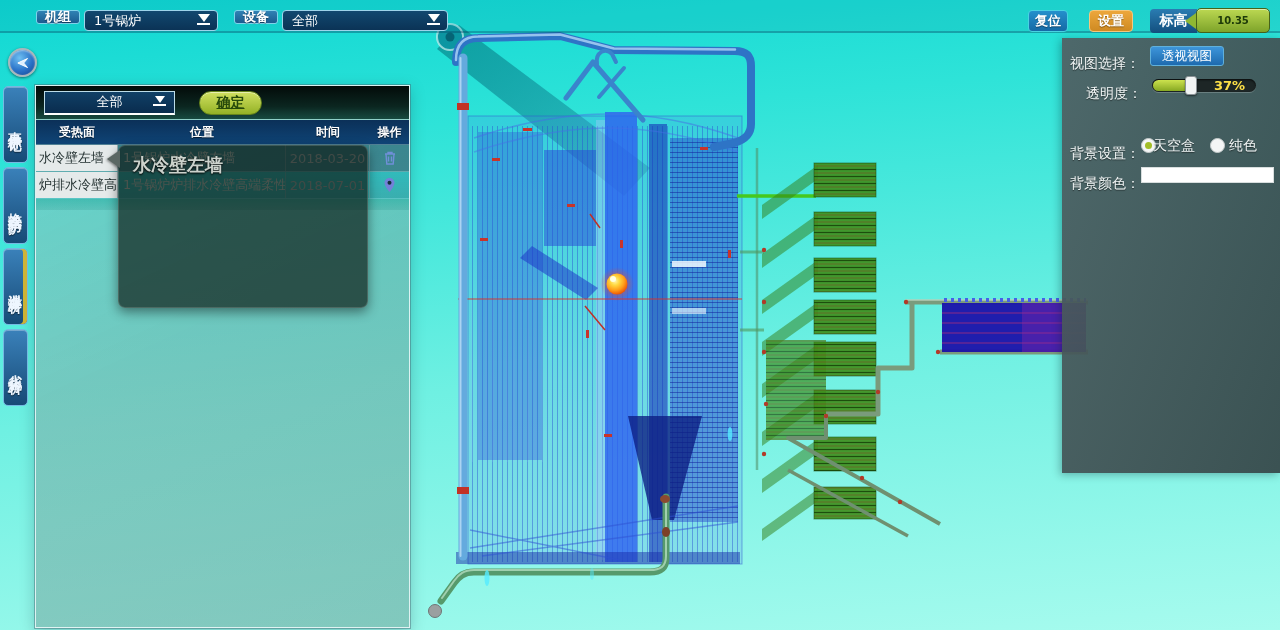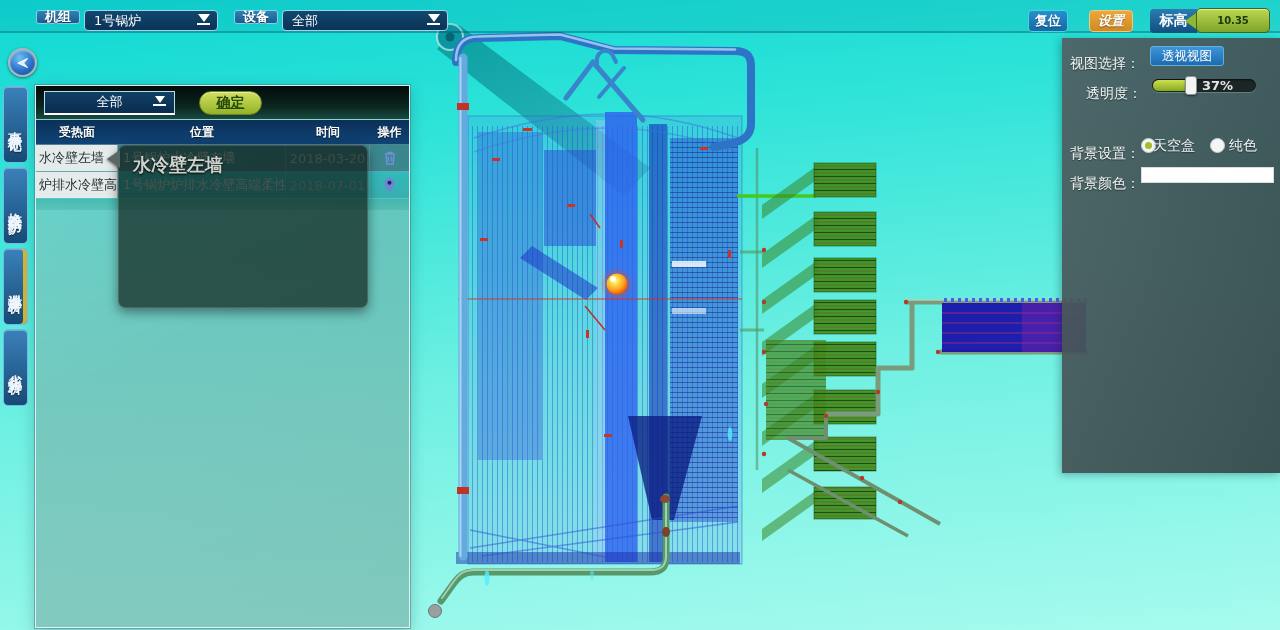--- a/index.html
+++ b/index.html
@@ -17,21 +17,21 @@
             background:linear-gradient(180deg,#11486f,#0b3356); border:1px solid #9dd4ea; border-radius:4px;
             color:#fff; font-size:13px; padding-left:9px; cursor:pointer; }
   .caret { position:absolute; right:7px; top:3px; display:flex; flex-direction:column; align-items:center; }
   .caret .tri { width:0; height:0; border-left:6px solid transparent; border-right:6px solid transparent; border-top:8px solid #fff; }
   .caret .bar { width:13px; height:2px; background:#fff; margin-top:1px; }
   #btn-unit { left:36px; width:44px; }
   #dd-unit  { left:84px; width:134px; }
   #btn-device { left:234px; width:44px; }
   #dd-device  { left:282px; width:166px; }
   #btn-reset { left:1028px; width:40px; height:22px; background:linear-gradient(180deg,#2490cc,#156aa6); border-color:#48d2e2; border-radius:4px; }
-  #btn-settings { left:1089px; width:44px; height:22px; background:linear-gradient(180deg,#eda73c,#cf8a22); border-color:#f4c87e; border-radius:4px;font-style:italic; }
+  #btn-settings { left:1089px; width:44px; height:22px; background:linear-gradient(180deg,#eda73c,#cf8a22); border-color:#f4c87e; border-radius:4px; }
   #elev-label { position:absolute; left:1150px; top:9px; width:47px; height:24px; display:flex; align-items:center; justify-content:center;
                 background:linear-gradient(180deg,#2a7cb2,#134f7e); border-radius:4px 0 0 4px; color:#fff; font-size:14px; font-weight:bold; }
   #elev-arrow { position:absolute; left:1185px; top:13px; width:0; height:0;
                 border-top:8px solid transparent; border-bottom:8px solid transparent; border-right:11px solid #8fb832; }
   #elev-badge { position:absolute; left:1196px; top:8px; width:74px; height:25px; display:flex; align-items:center; justify-content:center;
                 background:linear-gradient(180deg,#bcd852,#7ea42a); border:1px solid #46621a; border-radius:5px;
                 color:#1d3a08; font-size:10px; font-weight:bold; box-shadow:inset 0 1px 0 rgba(255,255,255,.55); }
 
   
   .backbtn { position:absolute; left:8px; top:48px; width:29px; height:29px; border-radius:50%;
@@ -96,21 +96,21 @@
   #row-view { top:9px; } #row-opacity { top:39px;margin-left:16px; } #row-outline { top:68px; } #row-bgmode { top:99px; } #row-bgcolor { top:129px; }
   .view-btn { position:absolute; left:88px; top:-1px; width:74px; height:20px; display:flex; align-items:center; justify-content:center;
               background:linear-gradient(180deg,#3d95da,#1e6aae); border:1px solid #5fb0dc; border-radius:3px;
               color:#fff; font-size:12.5px; cursor:pointer; }
   .slider { position:absolute; left:74px; top:2px; width:104px; height:13px; background:#1d2626; border-radius:7px;
             box-shadow:inset 0 1px 2px rgba(0,0,0,.7), 0 1px 0 rgba(255,255,255,.2); cursor:pointer; }
   .slider .fill { position:absolute; left:1px; top:1px; width:36px; height:11px; border-radius:6px 0 0 6px;
                   background:linear-gradient(180deg,#cce24e,#87a822); }
   .slider .handle { position:absolute; left:33px; top:-3px; width:12px; height:19px; background:#f2f4f4;
                     border:1px solid #8a9296; border-radius:3px; box-shadow:0 1px 2px rgba(0,0,0,.5); cursor:grab; }
-  .slider .val { position:absolute; left:50px; top:-1px; font-size:13px; font-weight:bold; color:#e5e5e5; }
+  .slider .val { position:absolute; left:62px; top:-1px; font-size:13px; font-weight:bold; color:#fde047; }
   .checkbox { position:absolute; left:80px; top:0; width:17px; height:17px; background:#f4f6f6; border:1px solid #c6cccc;
               border-radius:3px; box-shadow:inset 0 -2px 3px rgba(0,0,0,.15); cursor:pointer; }
   .radio { position:absolute; top:1px; width:15px; height:15px; border-radius:50%; background:#f4f6f6;
            border:1px solid #c6cccc; cursor:pointer; }
   .radio.sel::after { content:""; position:absolute; left:3px; top:3px; width:7px; height:7px; border-radius:50%; background:#a2bd28; }
   #radio-sky { left:79px; } #radio-solid { left:148px; }
   .rlabel { position:absolute; top:0; font-size:14px; text-shadow:0 1px 1px rgba(0,0,0,.5); }
   #lbl-sky { left:91px; } #lbl-solid { left:167px; }
   .colorbox { position:absolute; left:79px; top:0; width:133px; height:16px; background:#fff; border:1px solid #d8dede; cursor:pointer; }
 

